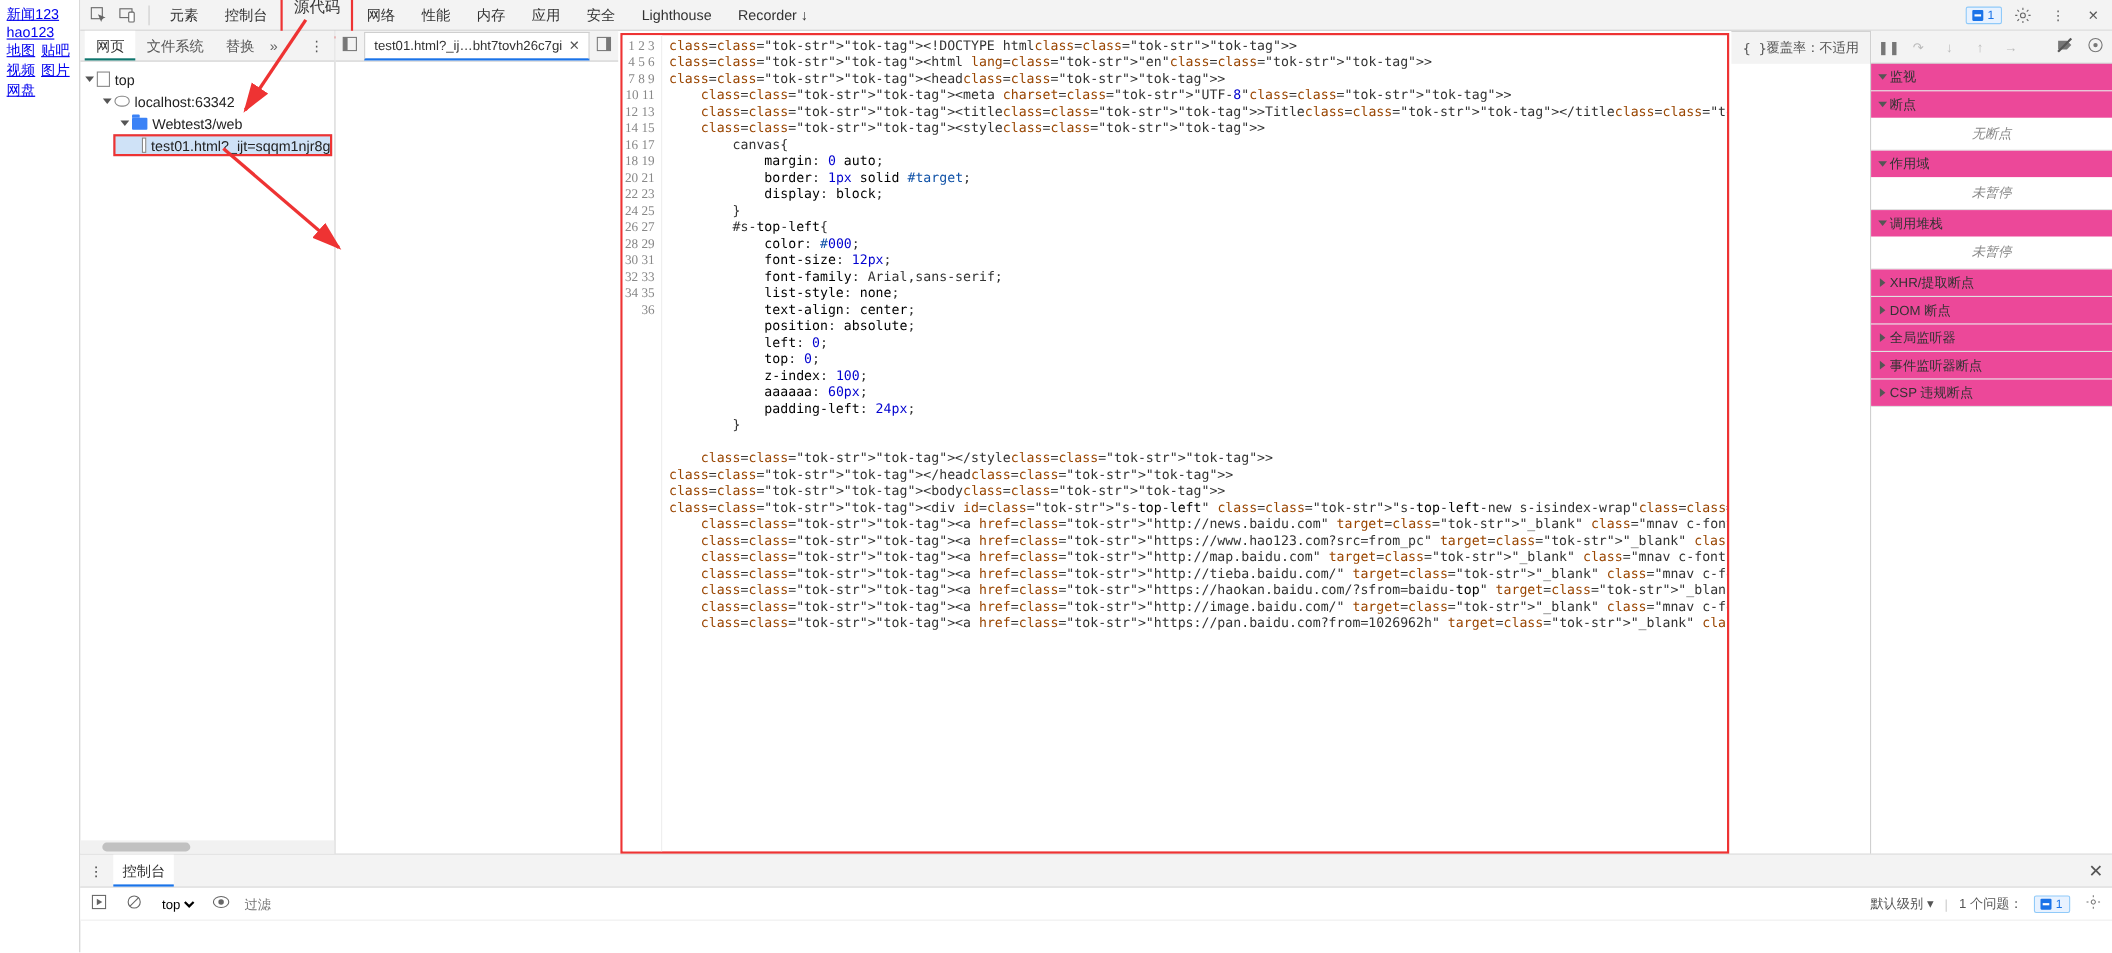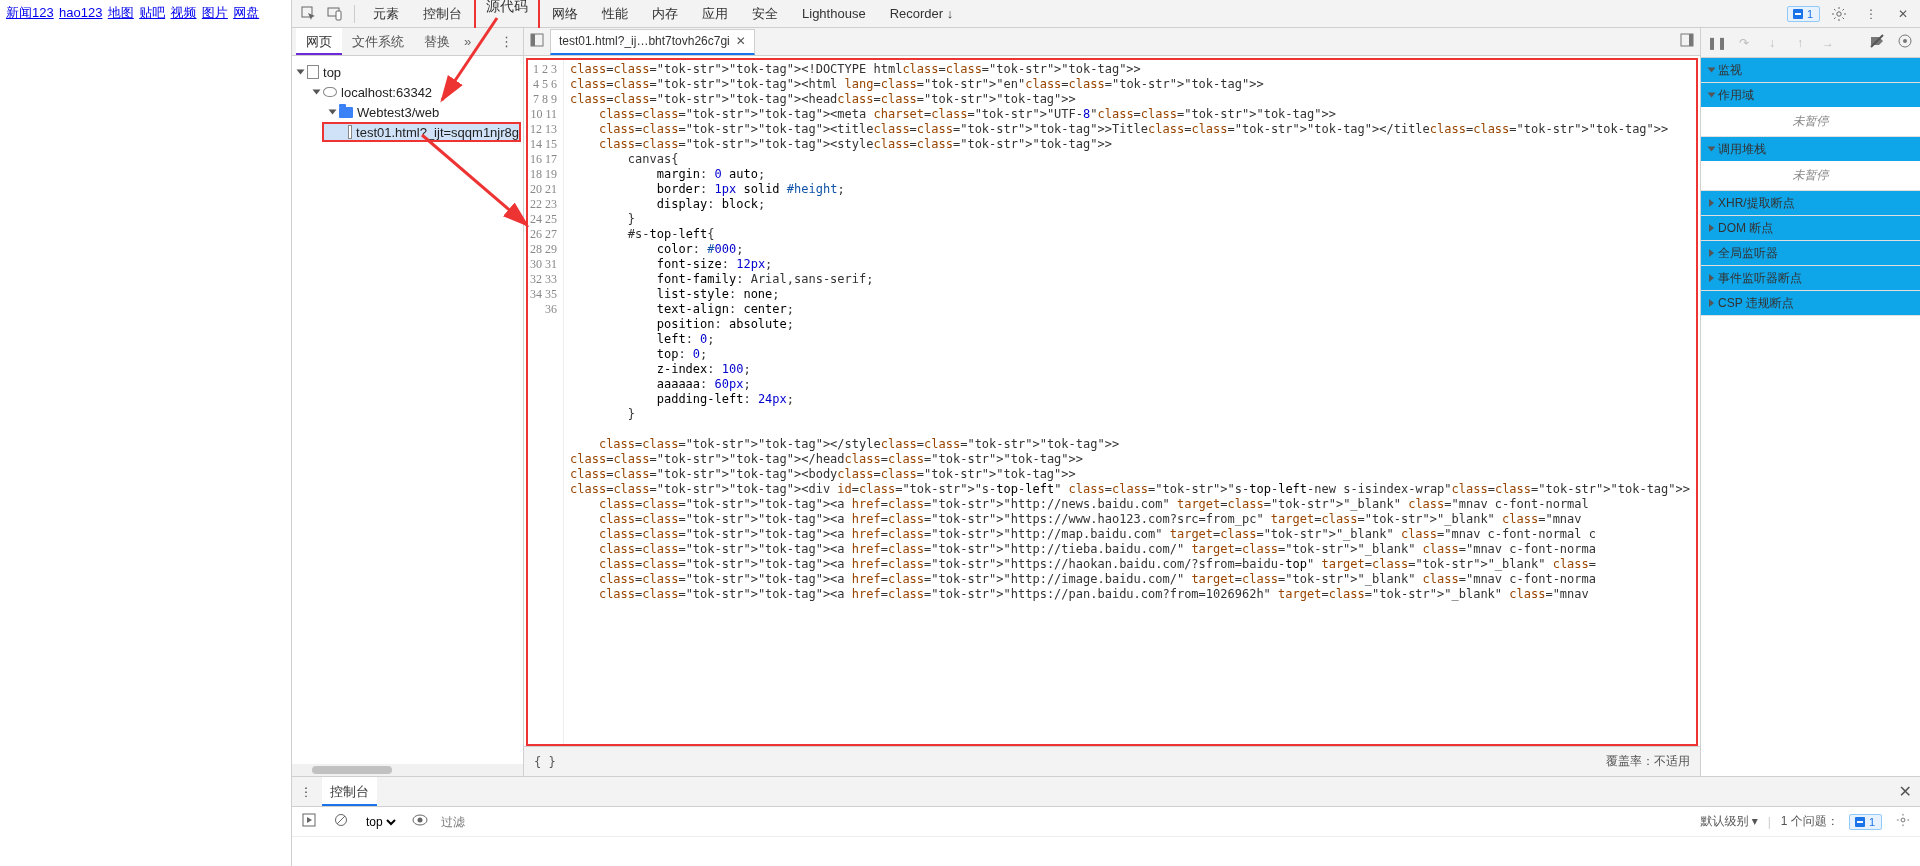--- a/index.html
+++ b/index.html
@@ -18,27 +18,27 @@
   .top-tabs .icon-btn { width: 26px; height: 26px; display: flex; align-items: center; justify-content: center; color: #5a5a5a; }
   .top-tabs .sep { width: 1px; height: 18px; background: #ccc; margin: 0 6px; }
   .top-tabs .tab { padding: 0 12px; height: 27px; line-height: 27px; font-size: 13px; color: #333; cursor: pointer; position: relative; }
   .source-highlight { border: 2px solid #e33; padding: 0 10px; height: 43px; line-height: 24px; font-size: 14px; color: #333; }
   .top-tabs .right-icons { margin-left: auto; display: flex; align-items: center; gap: 6px; }
   .issue-chip { border: 1px solid #90caf9; background: #e8f2ff; color: #1a73e8; font-size: 11px; padding: 1px 6px 1px 4px; border-radius: 2px; display: flex; align-items: center; gap: 3px; }
 
   
   .dev-body { flex: 1; display: flex; min-height: 0; }
   .left-col { width: 232px; border-right: 1px solid #d0d0d0; display: flex; flex-direction: column; }
-  .mid-col { flex: 1; display: flex; flex-direction: column; min-width: 0; }
+  .mid-col { flex: 1; display: flex; flex-direction: row; min-width: 0; }
   .right-col { width: 220px; border-left: 1px solid #d0d0d0; background: #fff; display: flex; flex-direction: column; }
 
   
   .sub-tabs { height: 28px; border-bottom: 1px solid #cfcfcf; display: flex; align-items: center; padding: 0 4px; font-size: 13px; background: #f3f3f3; }
   .sub-tabs .tab { padding: 0 10px; height: 27px; line-height: 27px; color: #555; cursor: pointer; }
-  .sub-tabs .tab.active { border-bottom: 2px solid #6d28d9; color: #333; background: #fff; }
+  .sub-tabs .tab.active { border-bottom: 2px solid #0f766e; color: #333; background: #fff; }
   .sub-tabs .more { margin-left: 4px; color: #666; }
   .sub-tabs .menu-dots { margin-left: auto; color: #555; padding: 0 6px; }
 
   
   .file-tree { padding: 6px 0; font-size: 13px; color: #222; }
   .tree-row { display: flex; align-items: center; height: 20px; padding-left: 6px; gap: 4px; }
   .tri { display: inline-block; width: 0; height: 0; border-left: 5px solid #555; border-top: 4px solid transparent; border-bottom: 4px solid transparent; transform: rotate(90deg); }
   .ico-page { width: 12px; height: 14px; border: 1px solid #888; background: #fff; }
   .ico-cloud { width: 14px; height: 10px; border: 1px solid #888; border-radius: 6px/5px; }
   .ico-folder { width: 14px; height: 11px; background: #3b82f6; border-radius: 1px; position: relative; }
@@ -68,21 +68,21 @@
   .code-footer { height: 30px; border-top: 1px solid #cfcfcf; display: flex; align-items: center; padding: 0 10px; color: #555; font-size: 12px; background: #f3f3f3; }
   .code-footer .braces { font-family: monospace; }
   .code-footer .coverage { margin-left: auto; }
 
   
   .debug-bar { height: 30px; border-bottom: 1px solid #cfcfcf; display: flex; align-items: center; padding: 0 6px; gap: 10px; background: #f3f3f3; color: #777; }
   .debug-bar .btn { width: 18px; text-align: center; }
 
   
   .panel-section { border-bottom: 1px solid #e0e0e0; }
-  .panel-header { height: 24px; line-height: 24px; padding: 0 8px; font-size: 12px; color: #333; background: #0ea5e9; display: flex; align-items: center; gap: 4px; }
+  .panel-header { height: 24px; line-height: 24px; padding: 0 8px; font-size: 12px; color: #333; background: #ec4899; display: flex; align-items: center; gap: 4px; }
   .panel-header .tri2 { display: inline-block; width: 0; height: 0; border-left: 5px solid #555; border-top: 4px solid transparent; border-bottom: 4px solid transparent; transform: rotate(90deg); }
   .panel-header.collapsed .tri2 { transform: rotate(0deg); }
   .panel-body { padding: 6px 0; text-align: center; color: #888; font-style: italic; font-size: 12px; }
 
   
   .drawer { height: 90px; border-top: 1px solid #cfcfcf; display: flex; flex-direction: column; }
   .drawer-tabs { height: 30px; border-bottom: 1px solid #cfcfcf; display: flex; align-items: center; padding: 0 8px; background: #f3f3f3; gap: 10px; }
   .drawer-tabs .tab { font-size: 13px; padding: 0 8px; height: 29px; line-height: 29px; }
   .drawer-tabs .tab.active { border-bottom: 2px solid #1a73e8; background: #fff; }
   .drawer-tabs .close { margin-left: auto; color: #555; font-size: 16px; }
@@ -262,21 +262,21 @@
 36
 </div>
           <div class="code" id="code"><span <span="" class="tok-attr">class</span>=<span <span="" class="tok-attr">class</span>="tok-str"&gt;"tok-tag"&gt;&lt;!DOCTYPE html<span <span="" class="tok-attr">class</span>=<span <span="" class="tok-attr">class</span>="tok-str"&gt;"tok-tag"&gt;&gt;
 <span <span="" class="tok-attr">class</span>=<span <span="" class="tok-attr">class</span>="tok-str"&gt;"tok-tag"&gt;&lt;html <span class="tok-attr">lang</span>=<span <span="" class="tok-attr">class</span>="tok-str"&gt;"en"<span <span="" class="tok-attr">class</span>=<span <span="" class="tok-attr">class</span>="tok-str"&gt;"tok-tag"&gt;&gt;
 <span <span="" class="tok-attr">class</span>=<span <span="" class="tok-attr">class</span>="tok-str"&gt;"tok-tag"&gt;&lt;head<span <span="" class="tok-attr">class</span>=<span <span="" class="tok-attr">class</span>="tok-str"&gt;"tok-tag"&gt;&gt;
     <span <span="" class="tok-attr">class</span>=<span <span="" class="tok-attr">class</span>="tok-str"&gt;"tok-tag"&gt;&lt;meta <span class="tok-attr">charset</span>=<span <span="" class="tok-attr">class</span>="tok-str"&gt;"UTF-<span class="tok-num">8</span>"<span <span="" class="tok-attr">class</span>=<span <span="" class="tok-attr">class</span>="tok-str"&gt;"tok-tag"&gt;&gt;
     <span <span="" class="tok-attr">class</span>=<span <span="" class="tok-attr">class</span>="tok-str"&gt;"tok-tag"&gt;&lt;title<span <span="" class="tok-attr">class</span>=<span <span="" class="tok-attr">class</span>="tok-str"&gt;"tok-tag"&gt;&gt;Title<span <span="" class="tok-attr">class</span>=<span <span="" class="tok-attr">class</span>="tok-str"&gt;"tok-tag"&gt;&lt;/title<span <span="" class="tok-attr">class</span>=<span <span="" class="tok-attr">class</span>="tok-str"&gt;"tok-tag"&gt;&gt;
     <span <span="" class="tok-attr">class</span>=<span <span="" class="tok-attr">class</span>="tok-str"&gt;"tok-tag"&gt;&lt;style<span <span="" class="tok-attr">class</span>=<span <span="" class="tok-attr">class</span>="tok-str"&gt;"tok-tag"&gt;&gt;
         canvas{
             <span class="tok-prop">margin</span>: <span class="tok-num">0</span> <span class="tok-prop">auto</span>;
-            <span class="tok-prop">border</span>: <span class="tok-num">1px</span> <span class="tok-prop">solid</span> <span class="tok-hex">#height</span>;
+            <span class="tok-prop">border</span>: <span class="tok-num">1px</span> <span class="tok-prop">solid</span> <span class="tok-hex">#target</span>;
             <span class="tok-prop">display</span>: <span class="tok-prop">block</span>;
         }
         #s-<span class="tok-prop">top</span>-<span class="tok-prop">left</span>{
             <span class="tok-prop">color</span>: <span class="tok-hex">#<span class="tok-num">000</span></span>;
             <span class="tok-prop">font-size</span>: <span class="tok-num">12px</span>;
             <span class="tok-prop">font-family</span>: Arial,sans-serif;
             <span class="tok-prop">list-style</span>: <span class="tok-prop">none</span>;
             <span class="tok-prop">text-align</span>: <span class="tok-prop">center</span>;
             <span class="tok-prop">position</span>: <span class="tok-prop">absolute</span>;
             <span class="tok-prop">left</span>: <span class="tok-num">0</span>;
@@ -324,20 +324,27 @@
                 <circle cx="7" cy="7" r="2" fill="#777"></circle>
               </svg>
           </span>
         </div>
 
         <div class="panel-section">
           <div class="panel-header">
               <span class="tri2"></span>
               <span>监视</span>
             </div>
+        </div>
+        <div class="panel-section">
+          <div class="panel-header">
+              <span class="tri2"></span>
+              <span>断点</span>
+            </div>
+          <div class="panel-body">无断点</div>
         </div>
         <div class="panel-section">
           <div class="panel-header">
               <span class="tri2"></span>
               <span>作用域</span>
             </div>
           <div class="panel-body">未暂停</div>
         </div>
         <div class="panel-section">
           <div class="panel-header">

